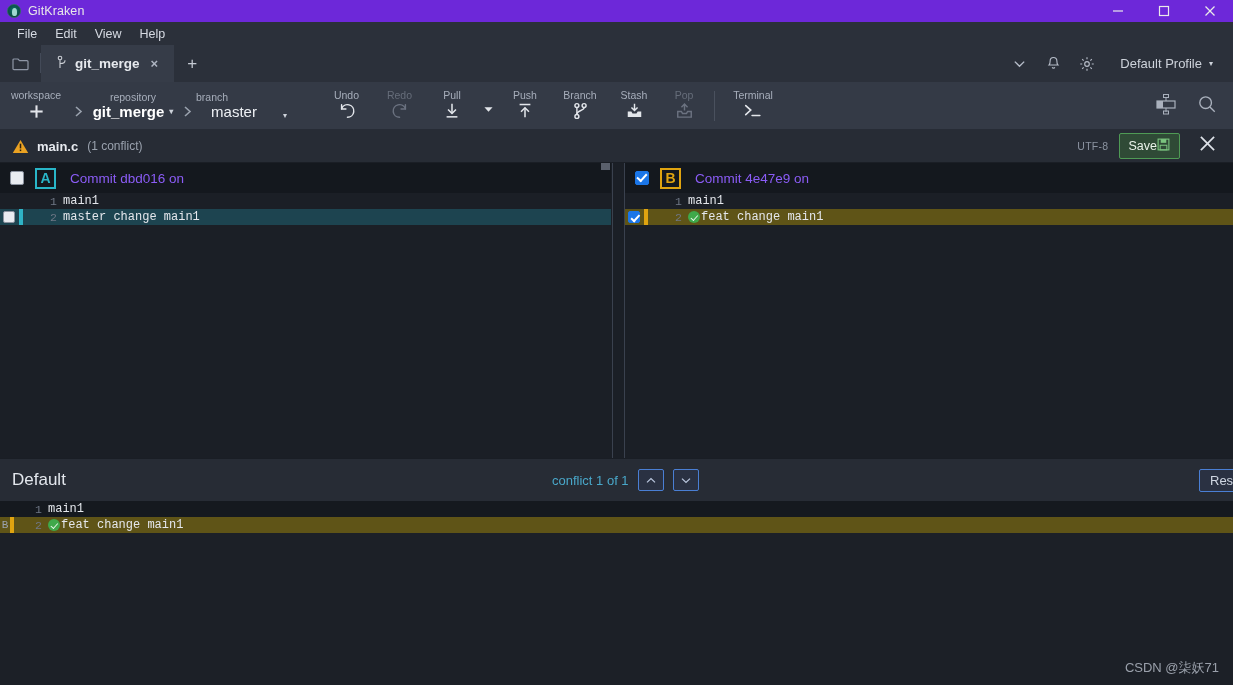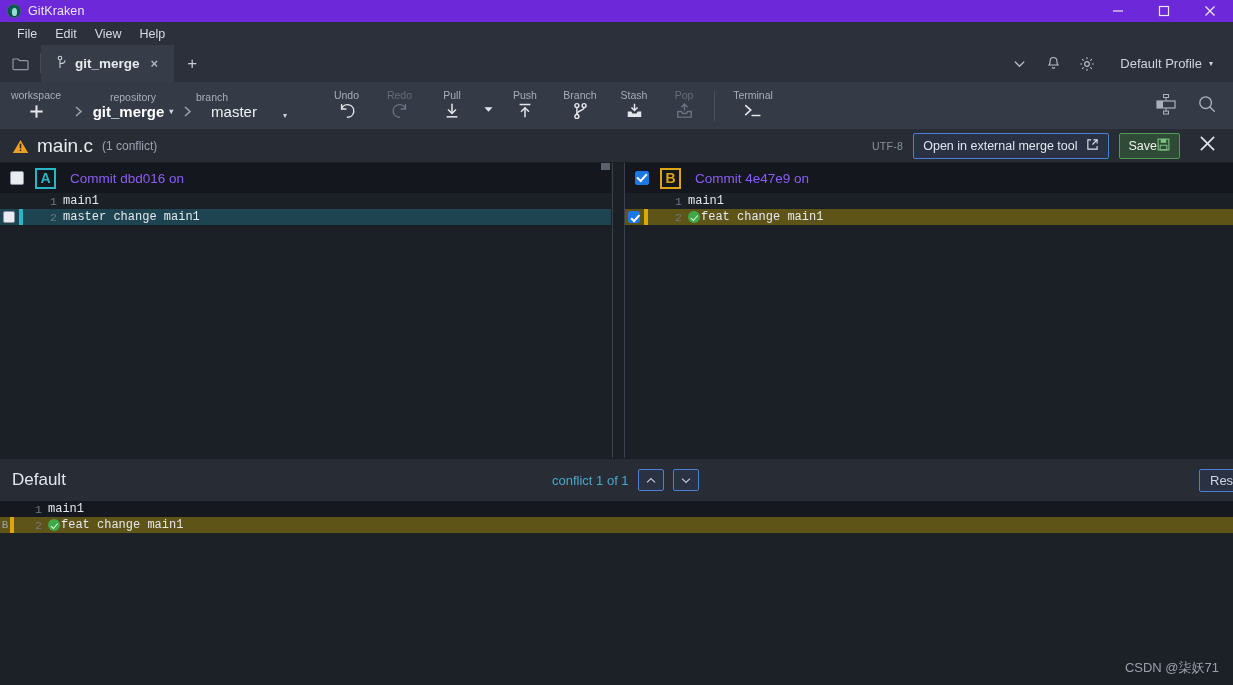--- a/index.html
+++ b/index.html
@@ -115,21 +115,21 @@
     margin-left: auto; display: flex; align-items: center; gap: 18px; padding-right: 16px;
   }
 
   
   .conflict-hdr {
     height: 33px; background: #272c35;
     display: flex; align-items: center; padding: 0 8px 0 12px;
     border-bottom: 1px solid #1a1e25;
   }
   .warn-tri { margin-right: 8px; display: flex; }
-  .file-name { color: #e7eaef; font-size: 19px; }
+  .file-name { color: #e7eaef; font-size: 13px; font-weight: bold; }
   .conflict-count { color: #9aa2ae; font-size: 12px; margin-left: 9px; }
   .hdr-right { margin-left: auto; display: flex; align-items: center; gap: 10px; }
   .utf8 { color: #8b93a0; font-size: 10.5px; letter-spacing: .3px; }
   .btn-ext {
     border: 1px solid #4a7fd4; background: #2a3142; color: #dfe5ee;
     font-size: 12.5px; padding: 4px 9px; border-radius: 2px;
     display: flex; align-items: center; gap: 8px;
   }
   .btn-save {
     border: 1px solid #4f9a55; background: #2f4a36; color: #eaf2ea;
@@ -483,30 +483,20 @@
         <path d="M9 1L17.2 15H0.8z" fill="#eaa222"></path>
         <rect x="8.2" y="5" width="1.6" height="5" fill="#2b2010"></rect>
         <rect x="8.2" y="11.2" width="1.6" height="1.7" fill="#2b2010"></rect>
       </svg>
   </span>
   <span class="file-name">main.c</span>
   <span class="conflict-count">(1 conflict)</span>
 
   <div class="hdr-right">
     <span class="utf8">UTF-8</span>
-    <div class="btn-ext">
-      <span>Open in external merge tool</span>
-      <span>
-        <svg width="13" height="13" viewBox="0 0 14 14">
-            <path d="M5.5 2H2v10h10V8.5" fill="none" stroke="currentColor" stroke-width="1.2"></path>
-            <path d="M8 2h4v4" fill="none" stroke="currentColor" stroke-width="1.2"></path>
-            <line x1="12" y1="2" x2="7" y2="7" stroke="currentColor" stroke-width="1.2"></line>
-          </svg>
-      </span>
-    </div>
     <div class="btn-save">
       <span>Save</span>
       <span>
         <svg width="13" height="13" viewBox="0 0 14 14">
             <rect x="1.2" y="1.2" width="11.6" height="11.6" fill="none" stroke="#7bc47f" stroke-width="1.2"></rect>
             <rect x="4" y="1.2" width="6" height="4" fill="#7bc47f"></rect>
             <rect x="3.4" y="7.8" width="7.2" height="5" fill="none" stroke="#7bc47f" stroke-width="1.1"></rect>
           </svg>
       </span>
     </div>

